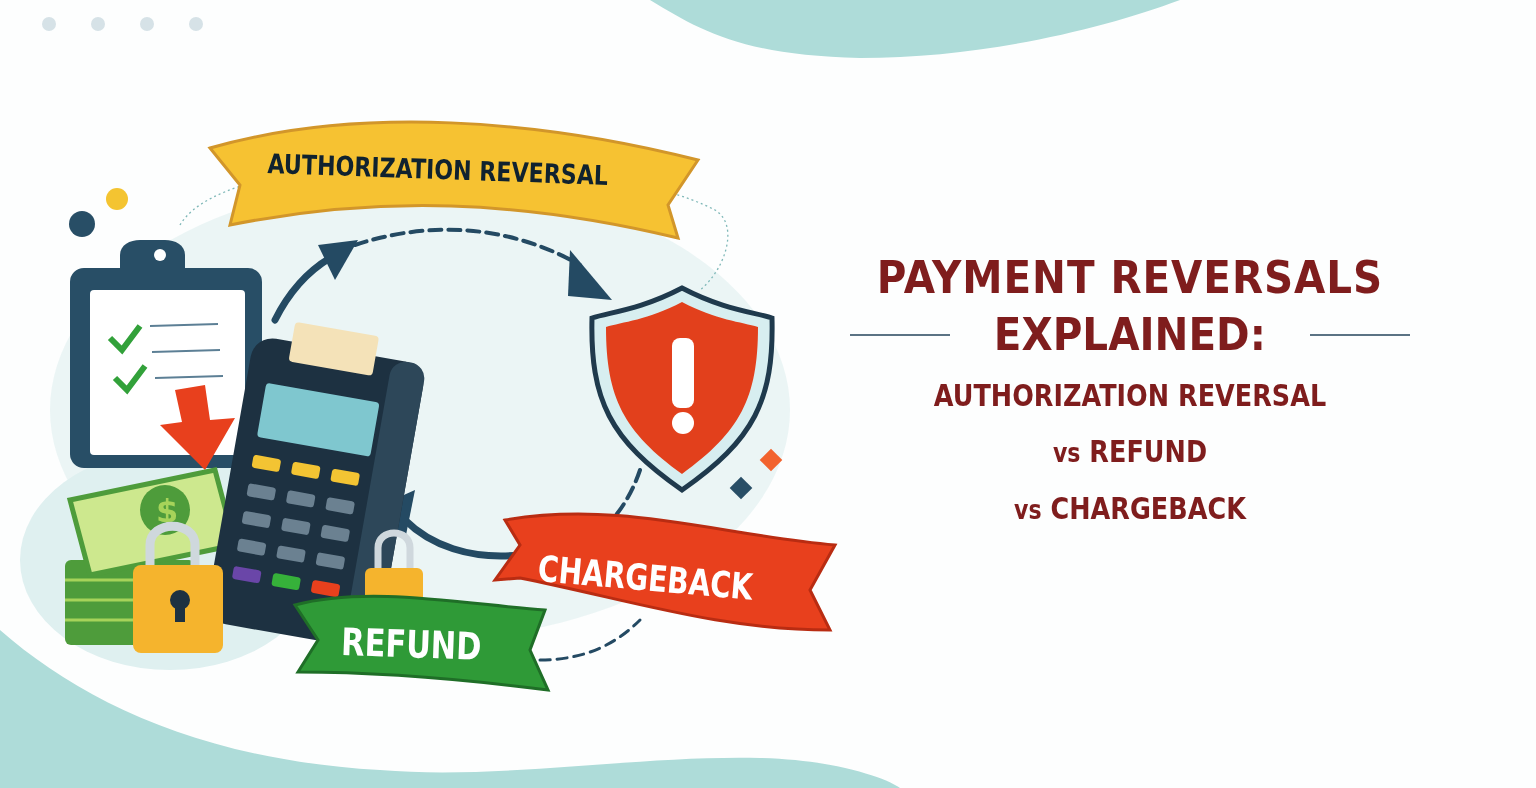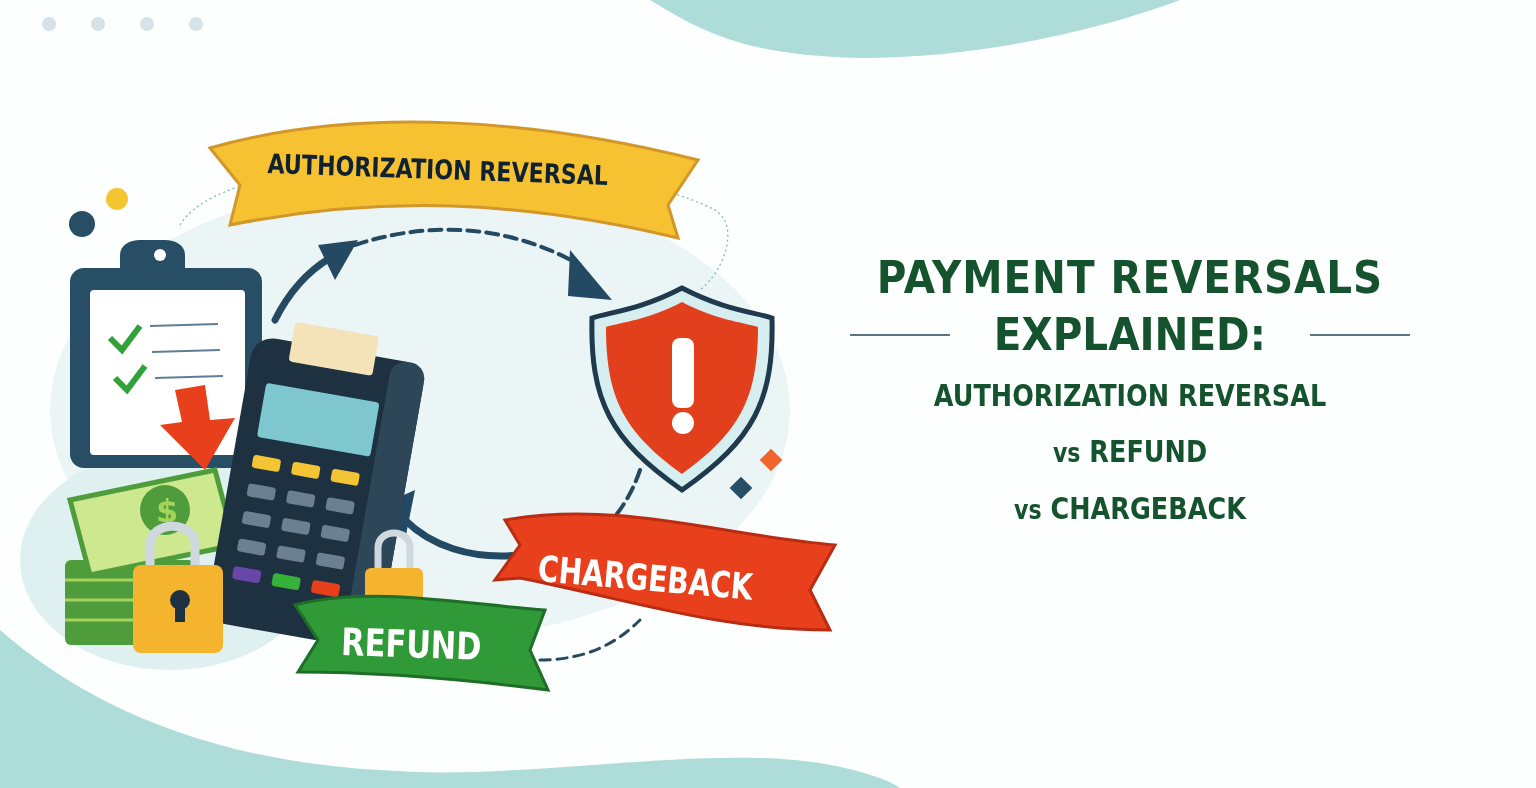--- a/index.html
+++ b/index.html
@@ -1,21 +1,21 @@
 <!DOCTYPE html>
 <html><head>
 <meta charset="utf-8">
 <style>
   html, body { margin:0; padding:0; }
   body { width:1536px; height:788px; overflow:hidden; background:#fdfefe; position:relative; font-family:"Liberation Sans", sans-serif; }
   .abs { position:absolute; }
   #bg { position:absolute; left:0; top:0; }
   .dots { position:absolute; left:42px; top:17px; display:flex; gap:35px; }
   .dot { width:14px; height:14px; border-radius:50%; background:#d6e2e7; }
-  .title-block { position:absolute; left:840px; top:250px; width:580px; text-align:center; color:#14532d; font-family:"DejaVu Sans", sans-serif; font-weight:bold; }
+  .title-block { position:absolute; left:840px; top:250px; width:580px; text-align:center; color:#7f1d1d; font-family:"DejaVu Sans", sans-serif; font-weight:bold; }
   .t1 { font-size:44px; letter-spacing:1px; line-height:56px; transform:scaleX(0.92); }
   .t2row { display:flex; align-items:center; justify-content:center; gap:32px; }
   .rule { height:2px; width:100px; background:#5b7384; }
   .t2 { font-size:44px; line-height:58px; transform:scaleX(0.92); }
   .sub { font-size:30px; line-height:56px; transform:scaleX(0.85); }
   .sub .vs { font-size:26px; }
   .banner-text { position:absolute; font-family:"DejaVu Sans", sans-serif; font-weight:bold; white-space:nowrap; }
 </style>
 </head>
 <body>

